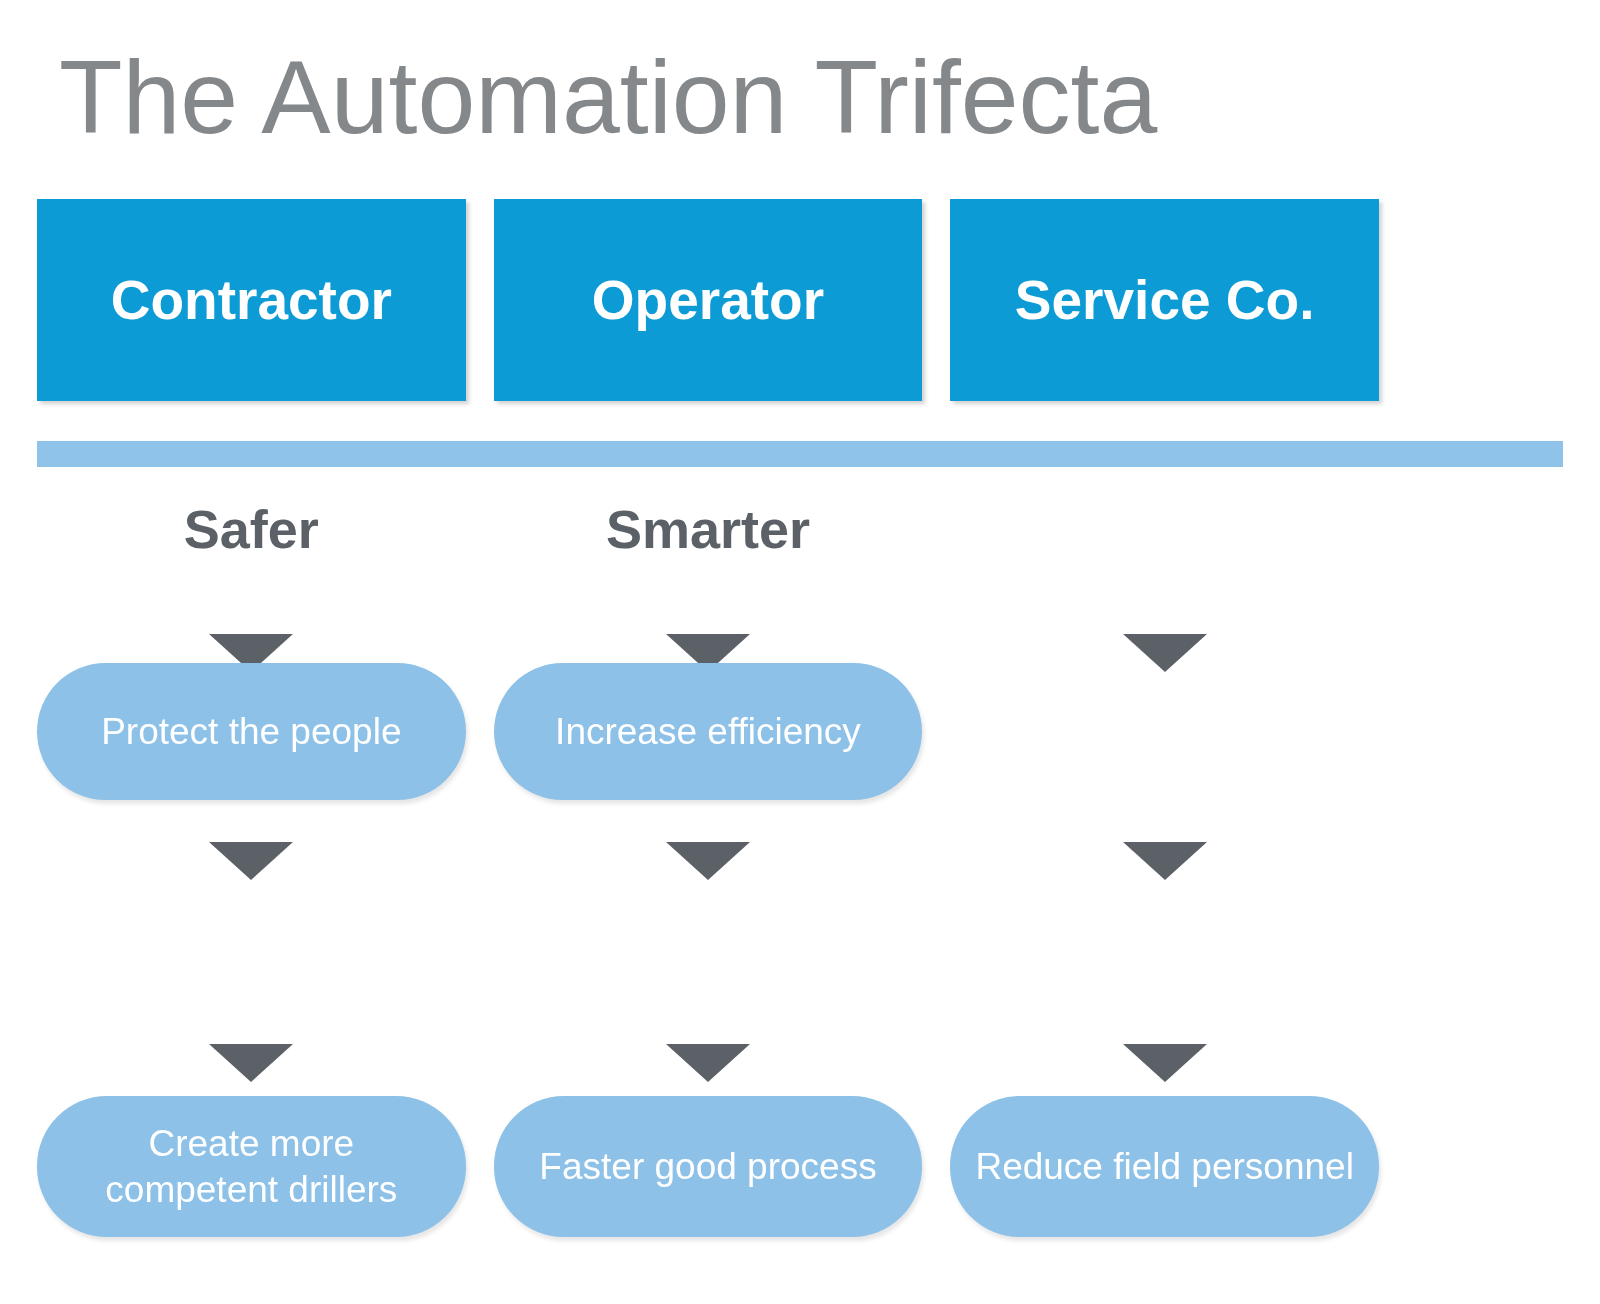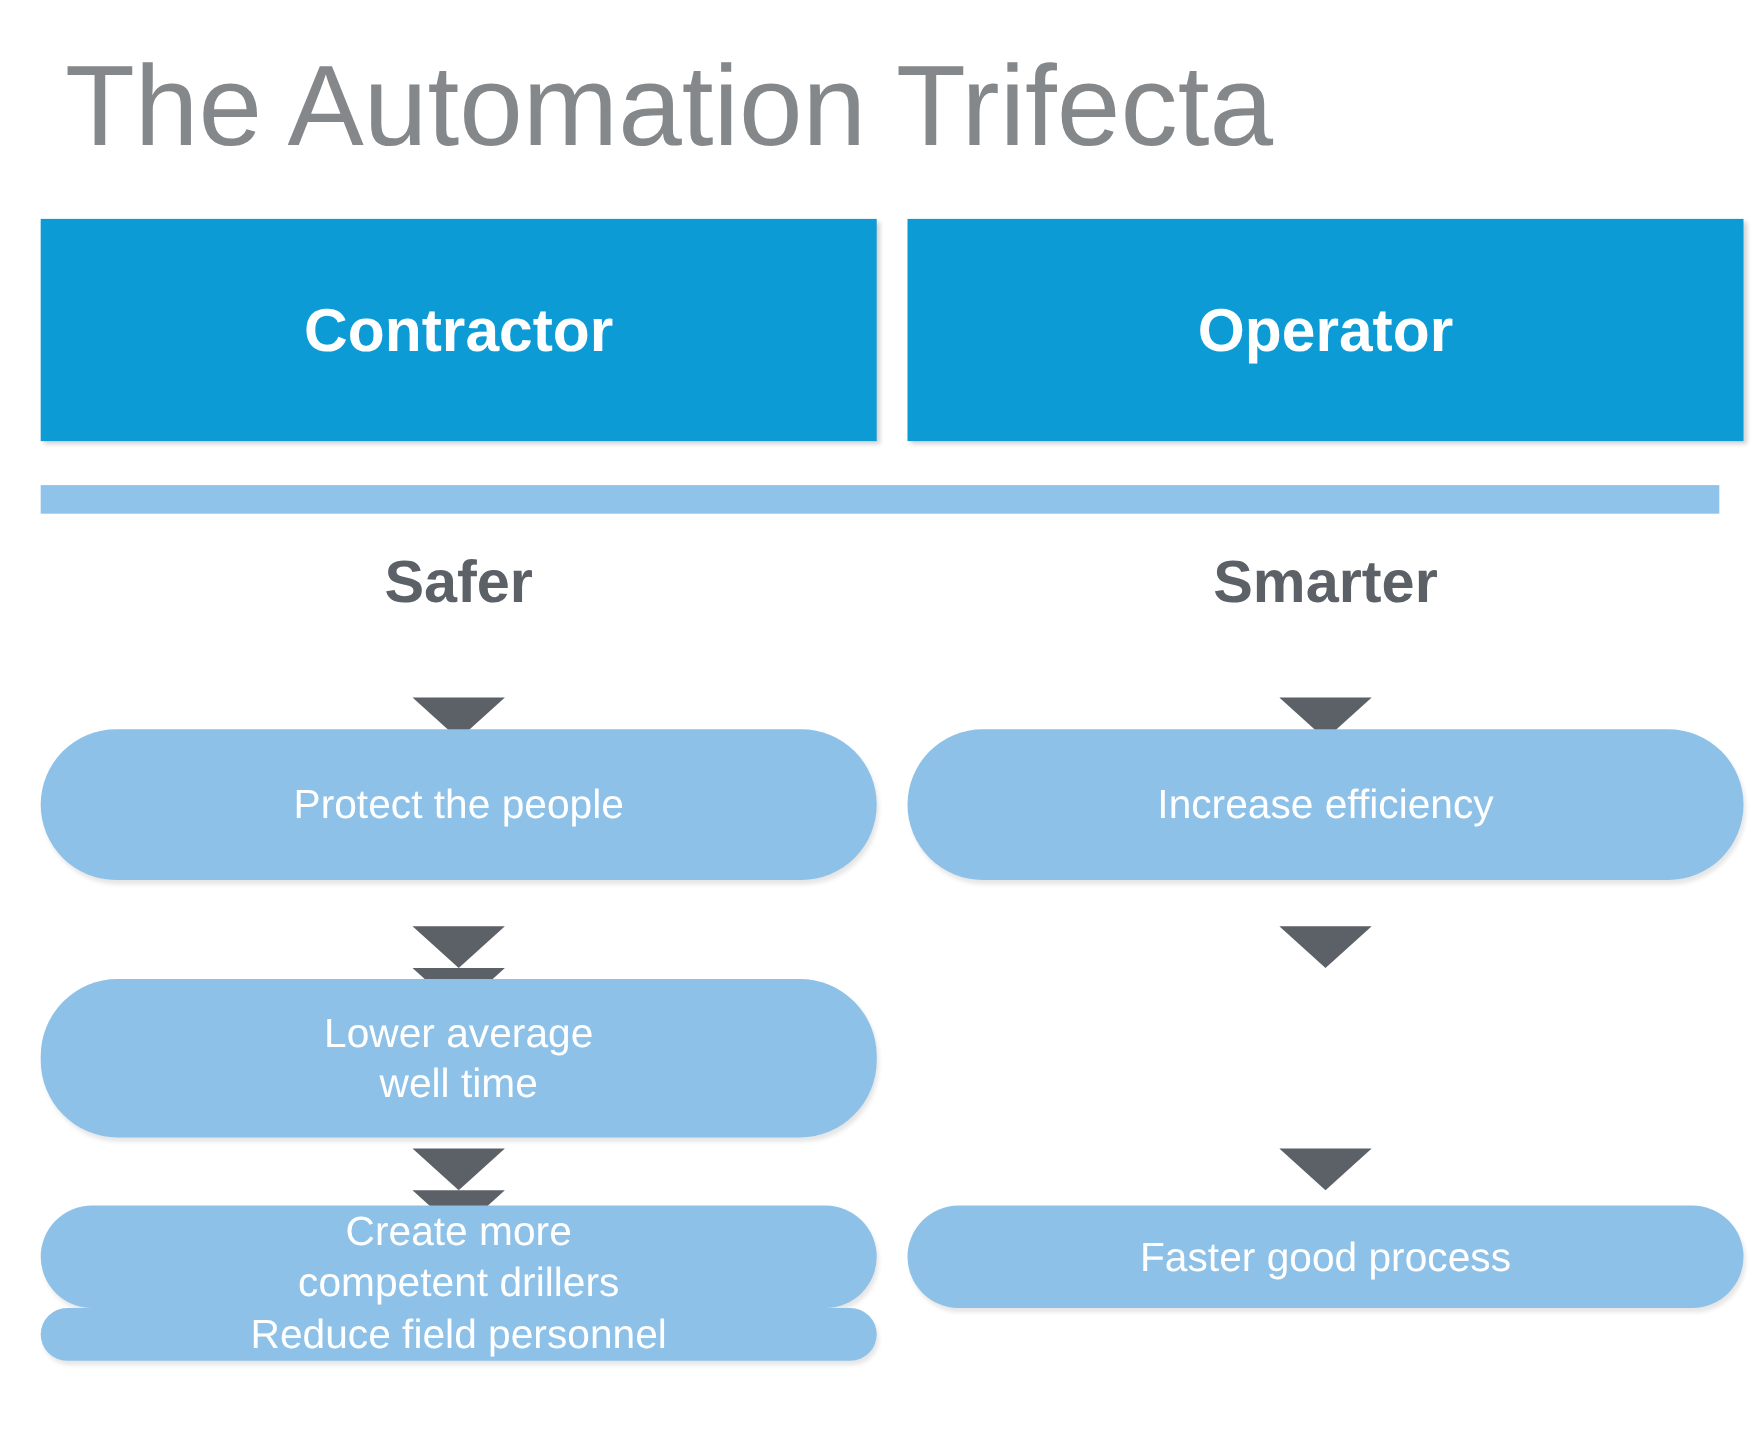--- a/index.html
+++ b/index.html
@@ -18,23 +18,23 @@
     margin: 4px;
     font-size: 104px;
     font-weight: 200;
     letter-spacing: 0px;
     color: var(--title-gray, #85888b);
     white-space: nowrap;
   }
   .band {
     position: absolute;
     left: 37px;
-    width: 1548px;
+    width: 1342px;
     display: grid;
-    grid-template-columns: 1fr 1fr;
+    grid-template-columns: 1fr 1fr 1fr;
     column-gap: 28px;
   }
   .headers { top: 199px; height: 202px; }
   .header-box {
     background: var(--header-blue, #0d9bd6);
     display: flex;
     align-items: center;
     justify-content: center;
     color: #ffffff;
     font-size: 55px;
@@ -93,20 +93,23 @@
 
   <h1 class="title">The Automation Trifecta</h1>
 
   <div class="band headers">
     <div class="header-box">
       <span>Contractor</span>
     </div>
     <div class="header-box">
       <span>Operator</span>
     </div>
+    <div class="header-box">
+      <span>Service Co.</span>
+    </div>
   </div>
 
   <div class="divider"></div>
 
   <div class="band labels">
     <div class="col-label">Safer</div>
     <div class="col-label">Smarter</div>
   </div>
 
   <div class="band arrows arrows-1">
@@ -132,22 +135,20 @@
       </div>
     <div class="arrow-cell">
         <span class="triangle"></span>
       </div>
     <div class="arrow-cell">
         <span class="triangle"></span>
       </div>
   </div>
 
   <div class="band pills pills-2">
-    <div class="pill">Lower average
-well time</div>
   </div>
 
   <div class="band arrows arrows-3">
     <div class="arrow-cell">
         <span class="triangle"></span>
       </div>
     <div class="arrow-cell">
         <span class="triangle"></span>
       </div>
     <div class="arrow-cell">

